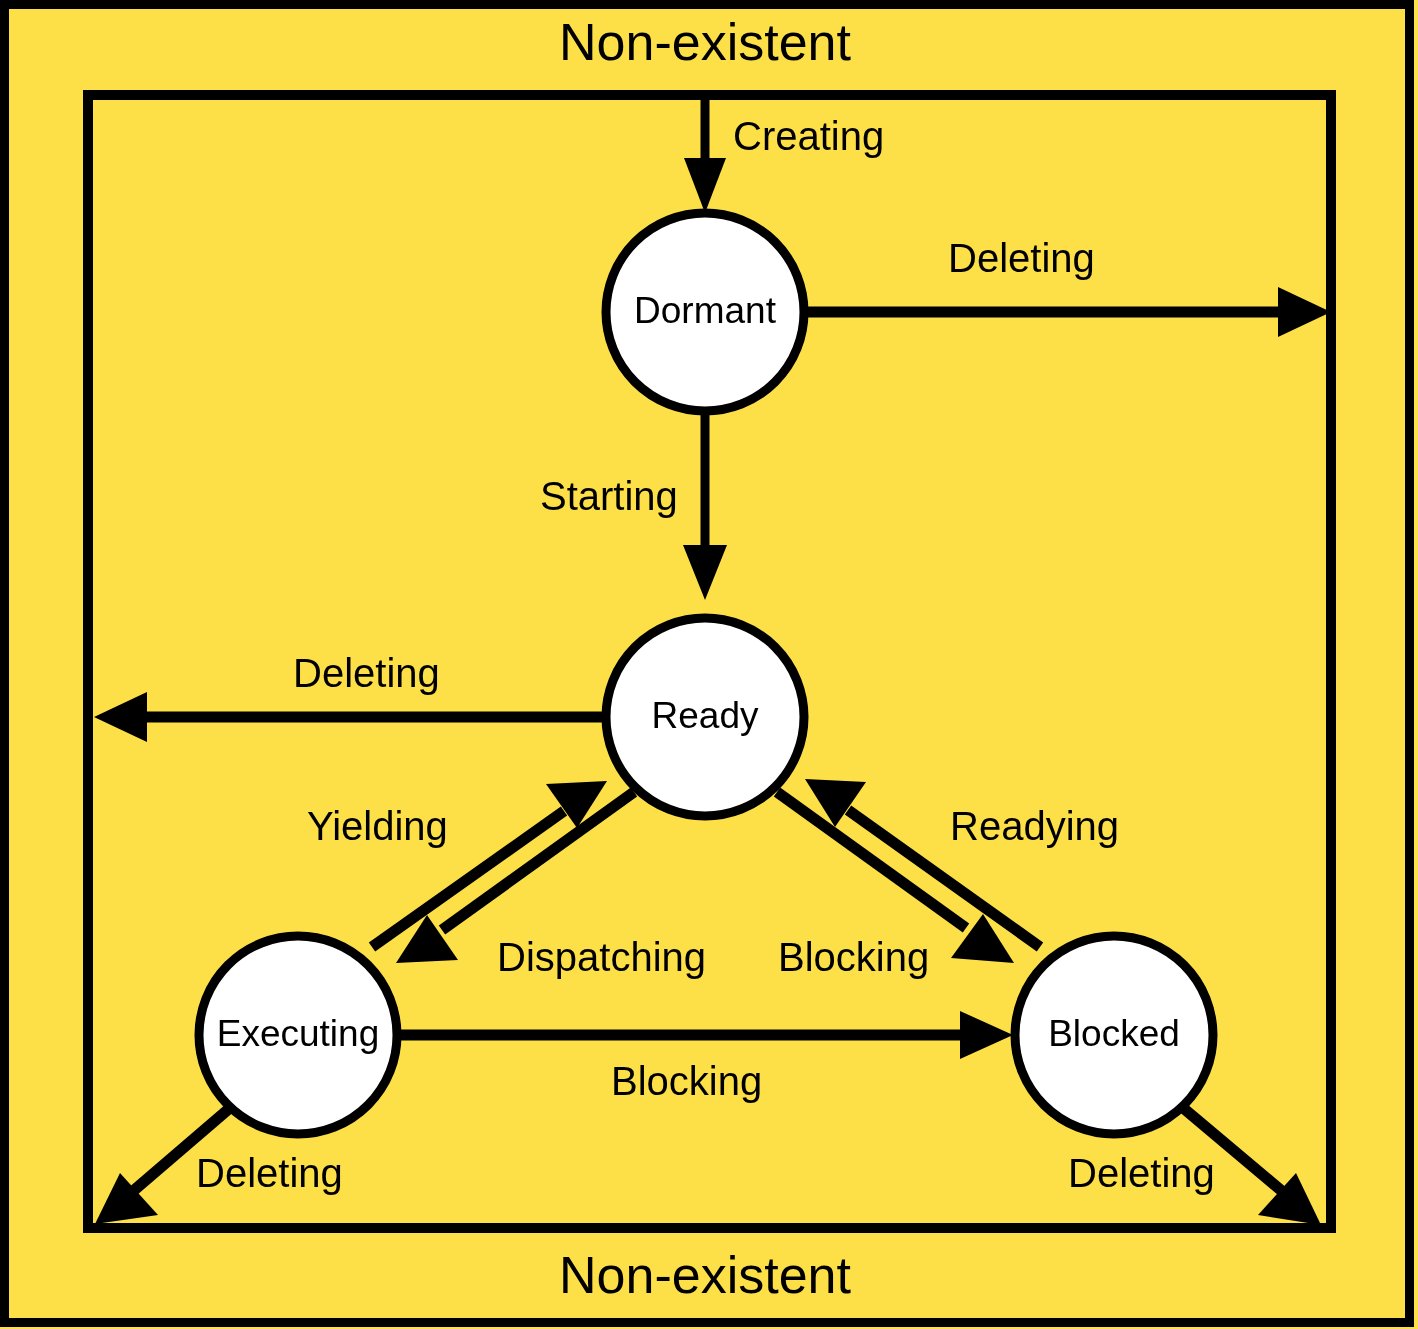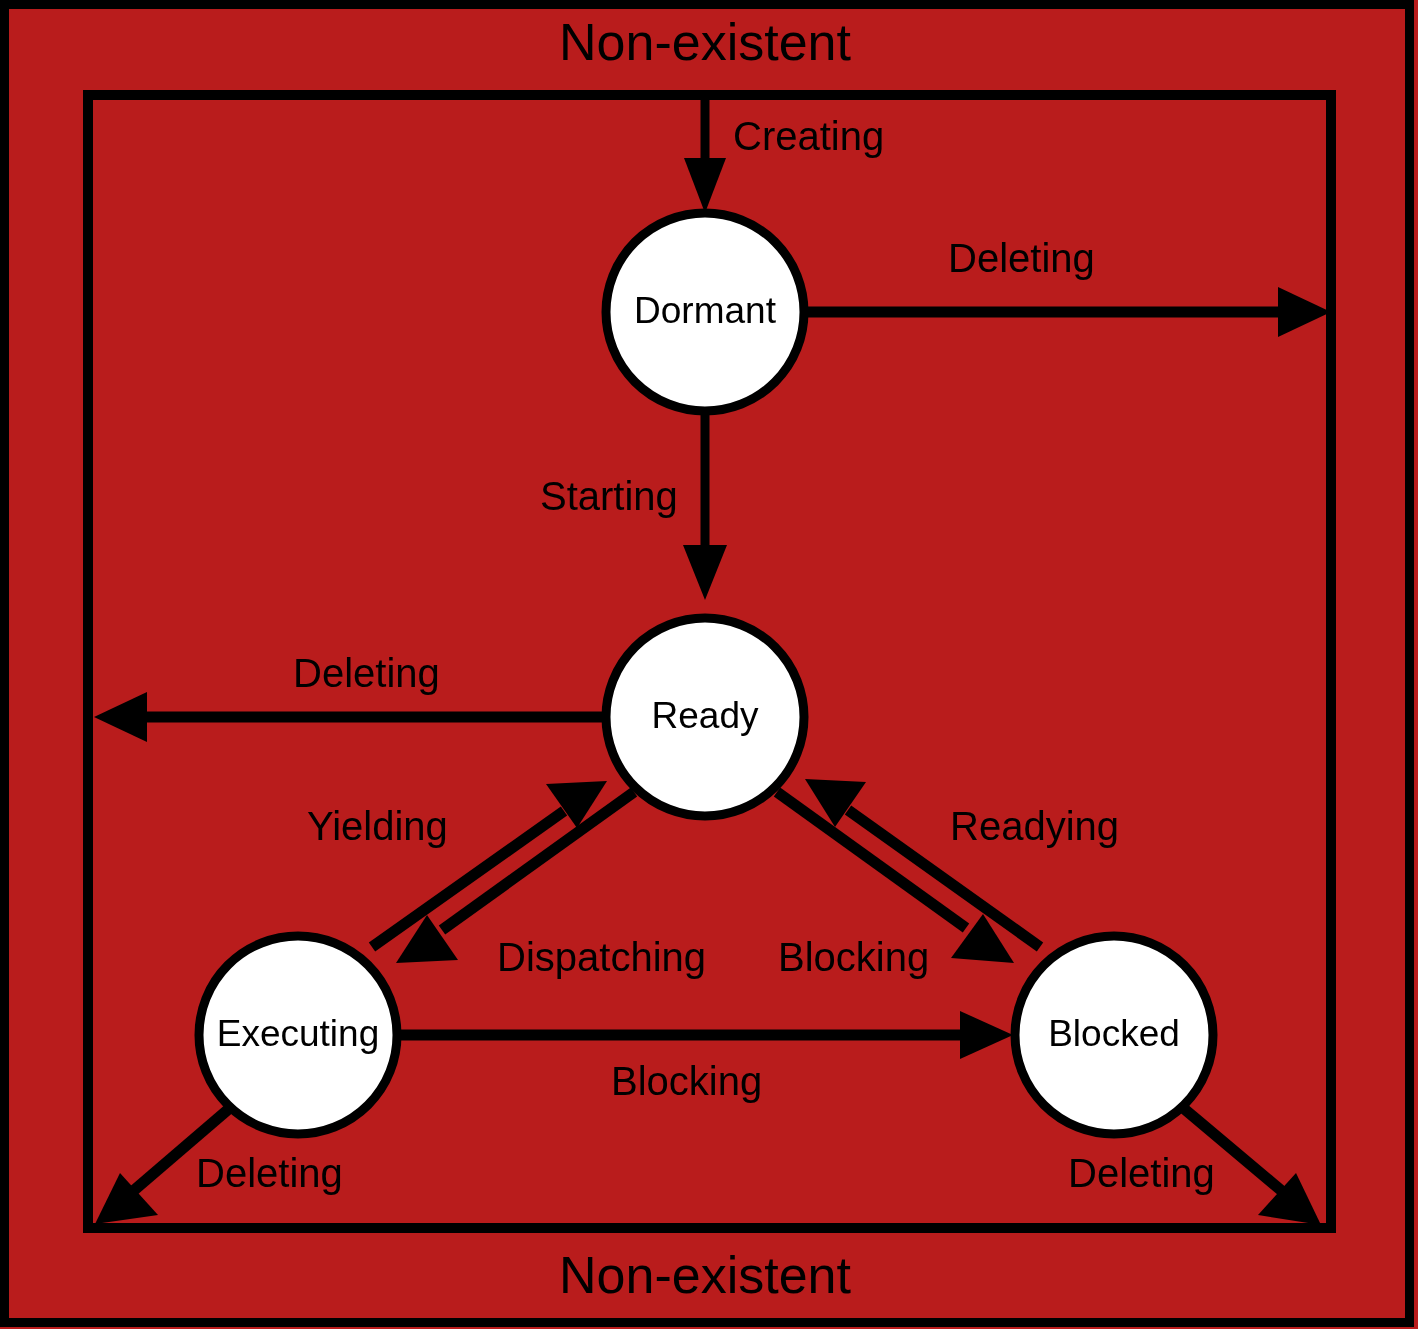--- a/index.html
+++ b/index.html
@@ -7,21 +7,21 @@
     padding: 0;
     background: #ffffff;
   }
   body {
     font-family: "Liberation Sans", sans-serif;
   }
   #diagram-root {
     position: relative;
     width: 1418px;
     height: 1329px;
-    background: #b91c1c;
+    background: #fde047;
     overflow: hidden;
   }
   svg#state-diagram {
     display: block;
     width: 1418px;
     height: 1329px;
   }
   .edge-line {
     stroke: #000000;
     fill: none;

